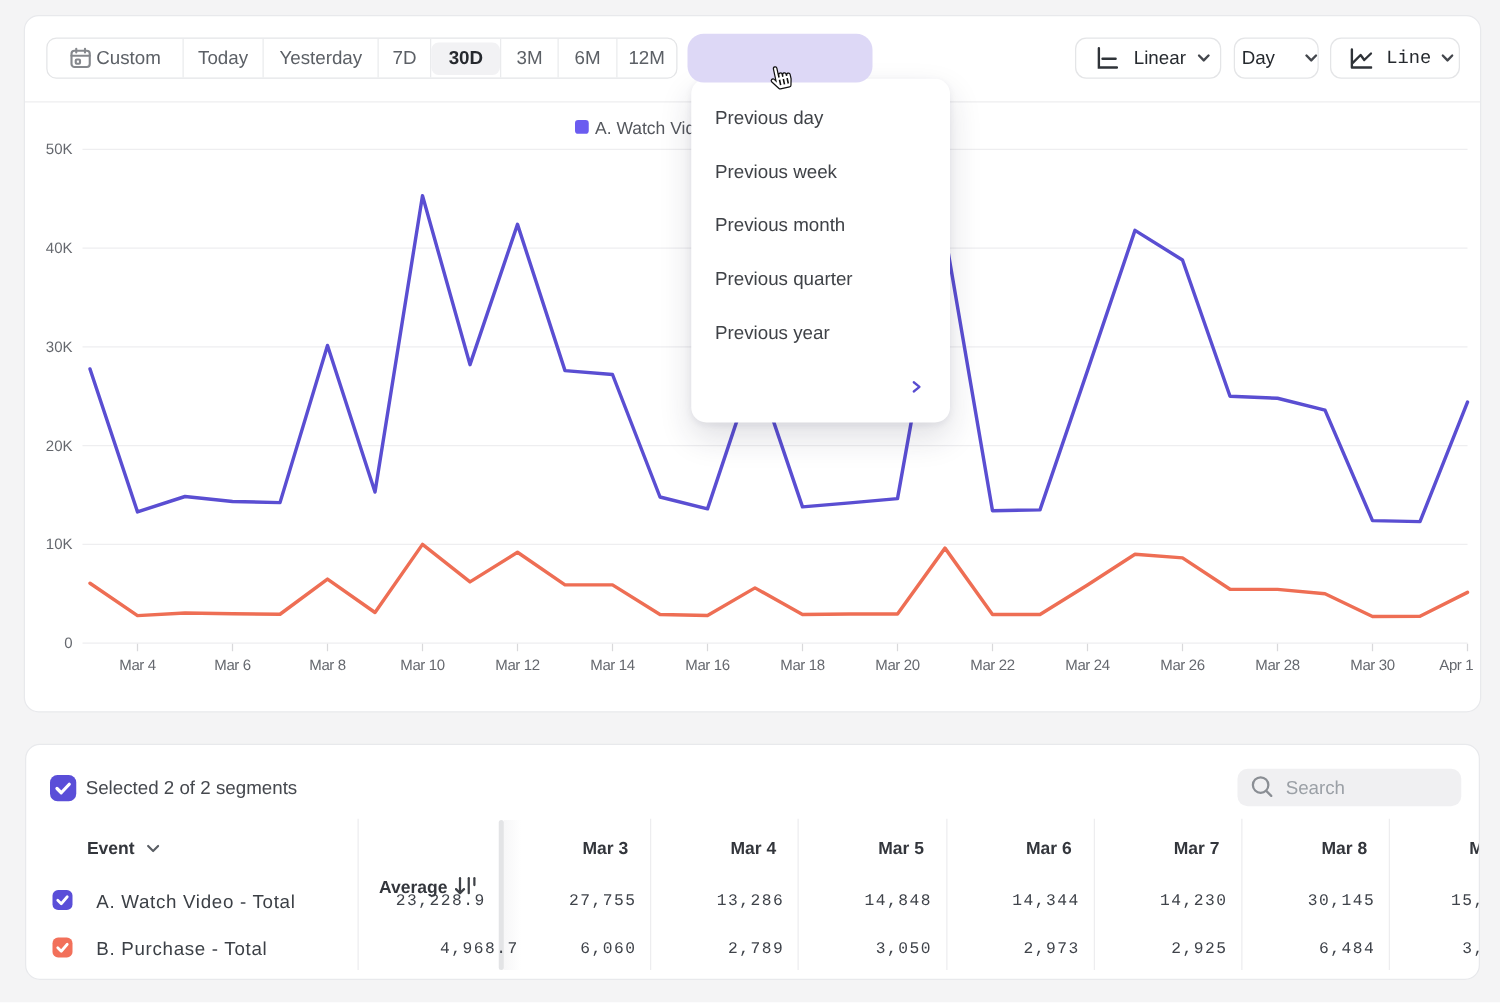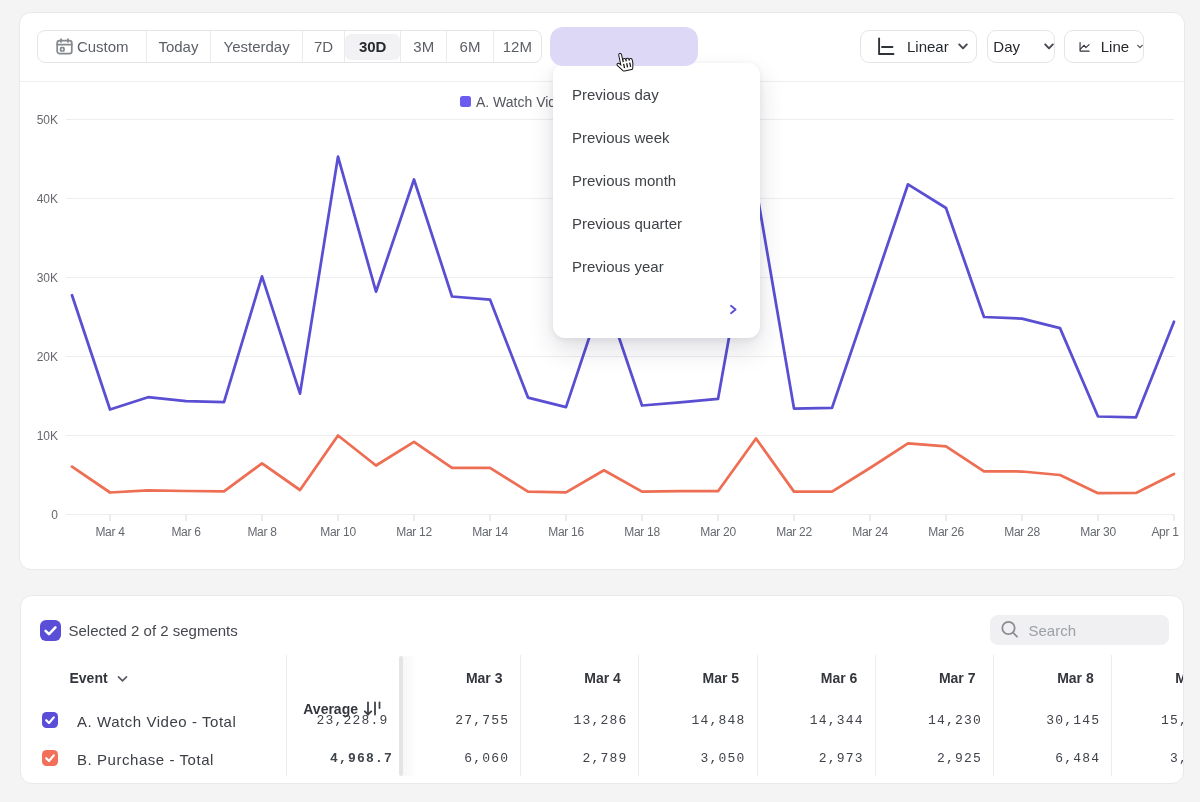--- a/index.html
+++ b/index.html
@@ -62,21 +62,21 @@
     <svg style="margin-left:8px;" width="10" height="7" viewBox="0 0 10 7" fill="none" stroke="#44474d" stroke-width="1.9" stroke-linecap="round" stroke-linejoin="round">
         <polyline points="1.2,1.4 5,5.3 8.8,1.4"></polyline>
       </svg>
   </div>
   <div class="rbtn" style="left:987px; width:68px;">
     <span class="rtxt">Day</span>
     <svg width="10" height="7" viewBox="0 0 10 7" fill="none" stroke="#44474d" stroke-width="1.9" stroke-linecap="round" stroke-linejoin="round">
         <polyline points="1.2,1.4 5,5.3 8.8,1.4"></polyline>
       </svg>
   </div>
-  <div class="rbtn" style="left:1064px; width:80px; justify-content:flex-start; padding-left:13px; gap:0;">
+  <div class="rbtn" style="left:1064px; width:104px; justify-content:flex-start; padding-left:13px; gap:0;font-family:Liberation Mono, monospace;">
     <svg style="margin-right:11px;" width="20" height="20" viewBox="0 0 20 20" fill="none" stroke="#2f3338" stroke-width="1.9" stroke-linecap="round" stroke-linejoin="round">
       <path d="M3.5,2.5 V17 H19" fill="none"></path>
       <polyline points="4,13.5 10.5,7 13.4,11 18.8,5.8"></polyline>
     </svg>
     <span class="rtxt">Line</span>
     <svg style="margin-left:8px;" width="10" height="7" viewBox="0 0 10 7" fill="none" stroke="#44474d" stroke-width="1.9" stroke-linecap="round" stroke-linejoin="round">
         <polyline points="1.2,1.4 5,5.3 8.8,1.4"></polyline>
       </svg>
   </div>
 
@@ -199,21 +199,21 @@
     <div class="abs mono" style="right:201px; top:117px;">14,230</div>
     <div class="abs mono" style="right:82.8px; top:117px;">30,145</div>
     <div class="abs mono" style="right:-31.9px; top:117px;">15,362</div>
 
     <div class="abs" style="left:21px; top:154px; width:16px; height:16px; border-radius:4.5px; background:#f2705a;">
       <svg width="16" height="16" viewBox="0 0 16 16" fill="none" stroke="#fff" stroke-width="2.2" stroke-linecap="round" stroke-linejoin="round">
           <polyline points="4.2,8.2 7,11 11.8,5.4"></polyline>
         </svg>
     </div>
     <div class="abs" style="left:56px; top:154.5px; font-size:15px; color:#3c4046; letter-spacing:0.55px;">B. Purchase - Total</div>
-    <div class="abs mono" style="right:790px; top:155px;font-weight:bold;">4,968.7</div>
+    <div class="abs mono" style="right:768px; top:155px;">4,968.7</div>
     <div class="abs mono" style="right:673.8px; top:155px;">6,060</div>
     <div class="abs mono" style="right:555.6px; top:155px;">2,789</div>
     <div class="abs mono" style="right:437.4px; top:155px;">3,050</div>
     <div class="abs mono" style="right:319.2px; top:155px;">2,973</div>
     <div class="abs mono" style="right:201px; top:155px;">2,925</div>
     <div class="abs mono" style="right:82.8px; top:155px;">6,484</div>
     <div class="abs mono" style="right:-31.9px; top:155px;">3,118</div>
   </div>
 
   <div class="abs" style="left:553px; top:63px; width:207px; height:275px; background:#fff; border-radius:12px; box-shadow:0 12px 26px rgba(35,35,65,0.14), 0 2px 6px rgba(35,35,65,0.07); z-index:10;">

